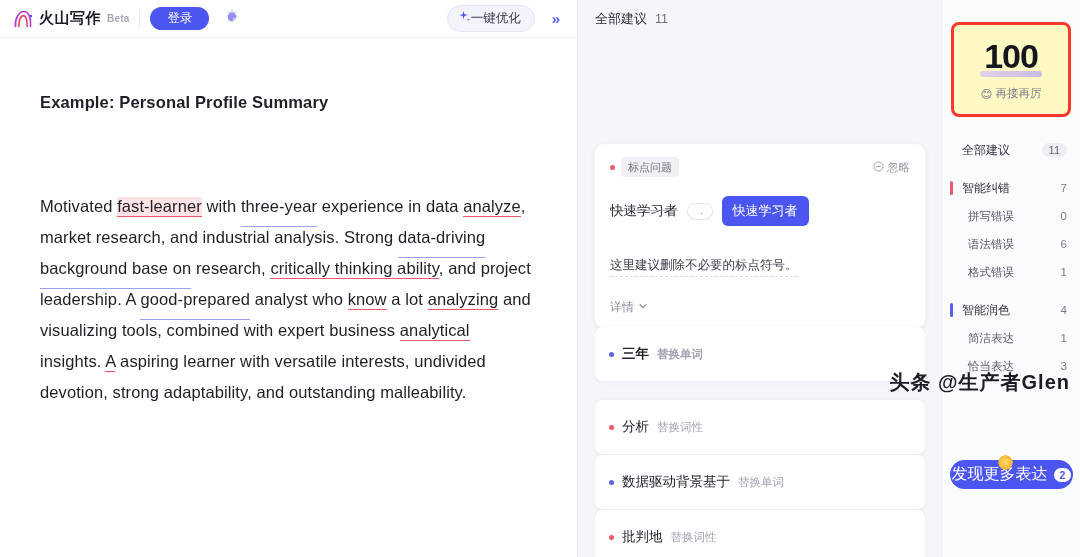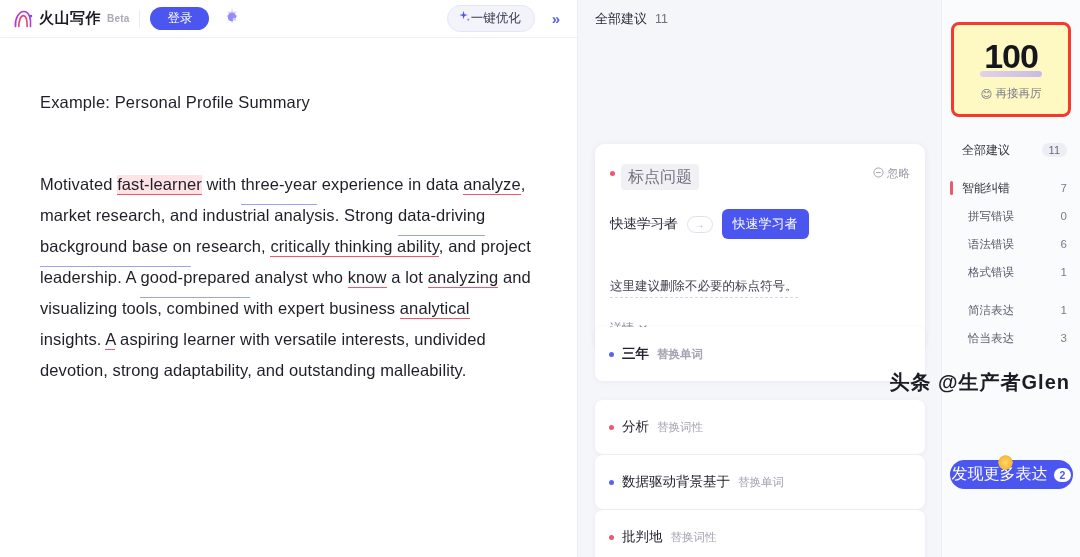--- a/index.html
+++ b/index.html
@@ -55,21 +55,21 @@
     padding: 4px 13px 4px 10px; cursor: pointer;
   }
   .collapse-btn {
     color: #5b62e8; font-size: 15px; cursor: pointer;
     padding: 2px 7px; font-weight: 600;
   }
 
   .doc-body { padding: 52px 44px 0 40px; }
   .doc-title {
     font-size: 16.5px; color: #1f1f28; line-height: 1.5;
-    margin-bottom: 54px; letter-spacing: .15px;
+    margin-bottom: 76px; letter-spacing: .15px; font-weight: bold;
   }
   .doc-para {
     font-size: 16.5px; color: #1f1f28; line-height: 31px;
     letter-spacing: .1px;
   }
   .mk-red {
     border-bottom: 1.6px solid #f0576d;
     padding-bottom: 1px;
   }
   .mk-red-hl {
@@ -97,22 +97,22 @@
     position: absolute; left: 17px; top: 144px;
     width: 330px; background: #fff; border-radius: 9px;
     padding: 13px 15px 12px 15px;
     box-shadow: 0 1px 7px rgba(40,40,80,.07);
   }
   .card-top { display: flex; align-items: center; justify-content: space-between; }
   .card-tagwrap { display: flex; align-items: center; gap: 6px; }
   .dot { width: 5px; height: 5px; border-radius: 50%; flex: 0 0 5px; }
   .dot-red { background: #f0576d; }
   .card-tag {
-    background: #f1f1f5; color: #71717f; font-size: 16px;
-    border-radius: 4px; padding: 2.5px 7px; margin-top: 7px;
+    background: #f1f1f5; color: #71717f; font-size: 11px;
+    border-radius: 4px; padding: 2.5px 7px;
   }
   .card-ignore {
     display: flex; align-items: center; gap: 3px;
     color: #9b9baa; font-size: 11.5px; cursor: pointer;
   }
   .card-replace-row {
     display: flex; align-items: center; gap: 9px;
     margin-top: 19px;
   }
   .orig-text {
@@ -124,21 +124,21 @@
     border: 1px solid #e0e0ea; border-radius: 9px;
     padding: 1px 7px; color: #b4b4c2; font-size: 10px;
     display: flex; align-items: center; line-height: 1.3;
   }
   .new-chip {
     background: #4b55f0; color: #fff; font-size: 13px;
     border-radius: 6px; padding: 6px 11px; cursor: pointer;
     font-weight: 500;
   }
   .card-desc {
-    margin-top: 38px; font-size: 12.5px; color: #3d3d4d;
+    margin-top: 30px; font-size: 12.5px; color: #3d3d4d;
     border-bottom: 1px dashed #d6d6e0; display: inline-block;
     padding-bottom: 1px; line-height: 1.5;
   }
   .card-detail {
     margin-top: 22px; font-size: 12px; color: #8b8b9c;
     display: flex; align-items: center; gap: 4px; cursor: pointer;
   }
 
   .sugg-row {
     position: absolute; left: 17px; width: 330px; height: 54px;
@@ -363,20 +363,25 @@
         <div class="cat-row">
           <span class="cat-label sub">语法错误</span>
           <span class="cat-count">6</span>
         </div>
         <div class="cat-row">
           <span class="cat-label sub">格式错误</span>
           <span class="cat-count">1</span>
         </div>
         <div class="cat-gap"></div>
         <div class="cat-row">
+          <span class="bar bar-blue"></span>
+          <span class="cat-label">智能润色</span>
+          <span class="cat-count">4</span>
+        </div>
+        <div class="cat-row">
           <span class="cat-label sub">简洁表达</span>
           <span class="cat-count">1</span>
         </div>
         <div class="cat-row">
           <span class="cat-label sub">恰当表达</span>
           <span class="cat-count">3</span>
         </div>
       </div>
 
     <div class="discover-btn">

